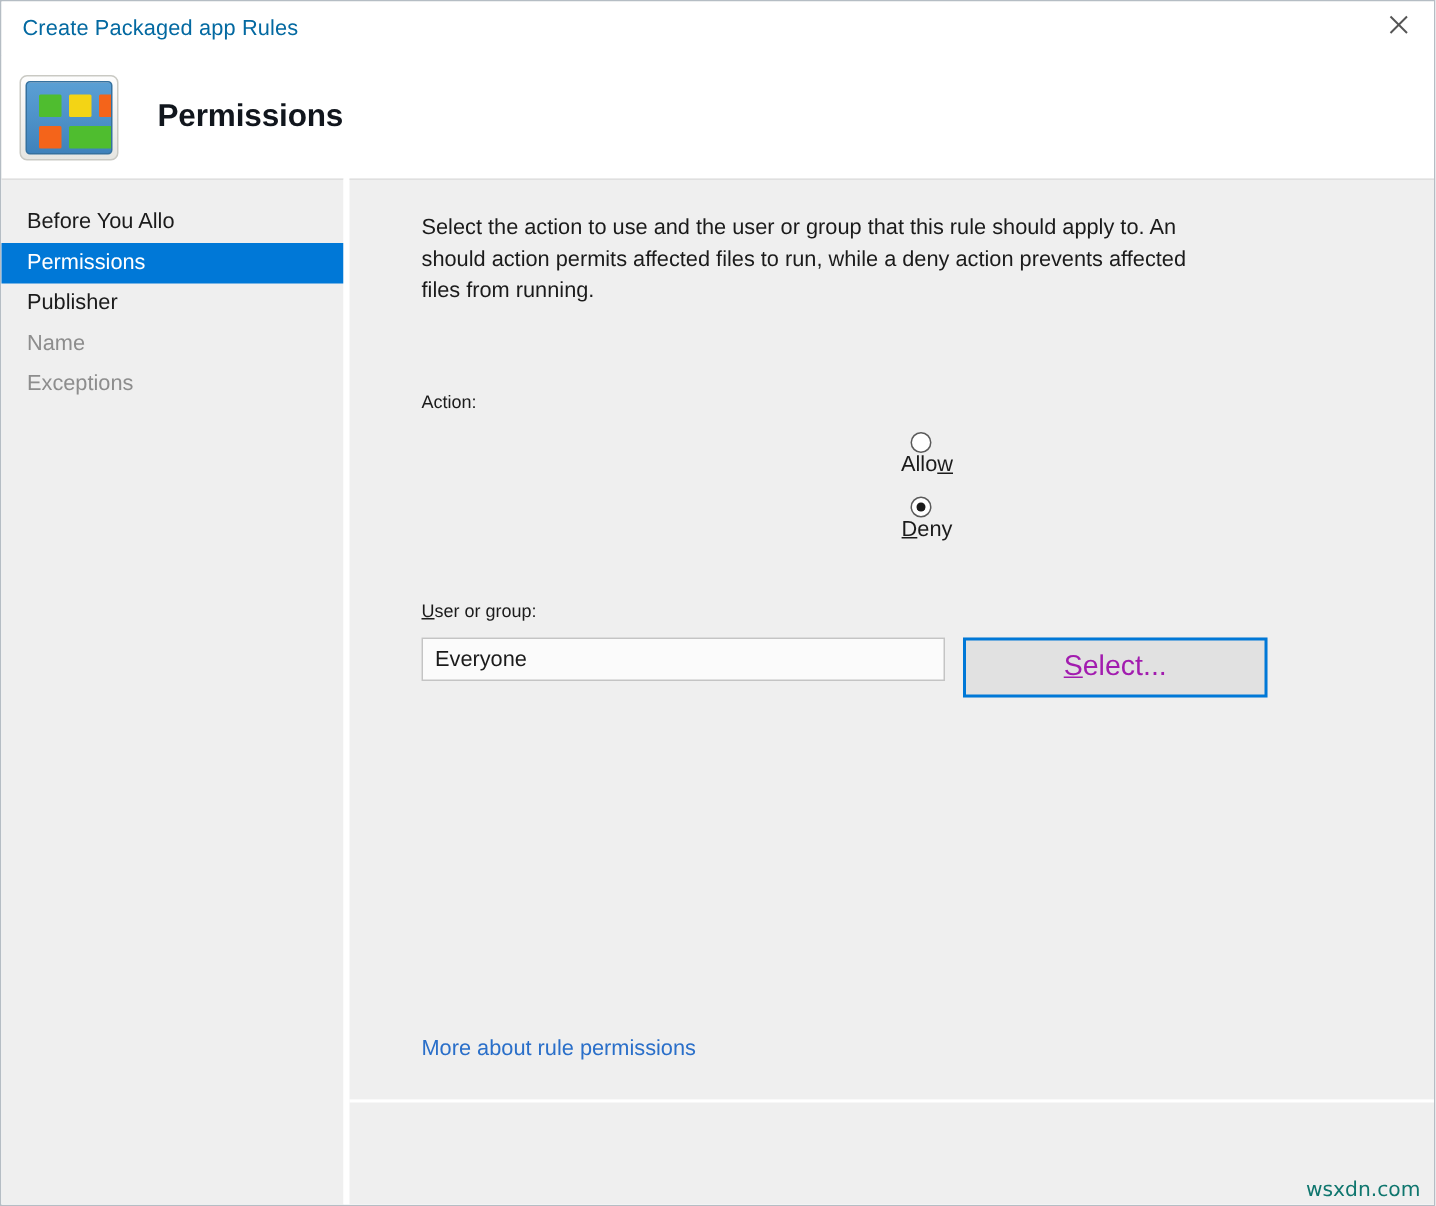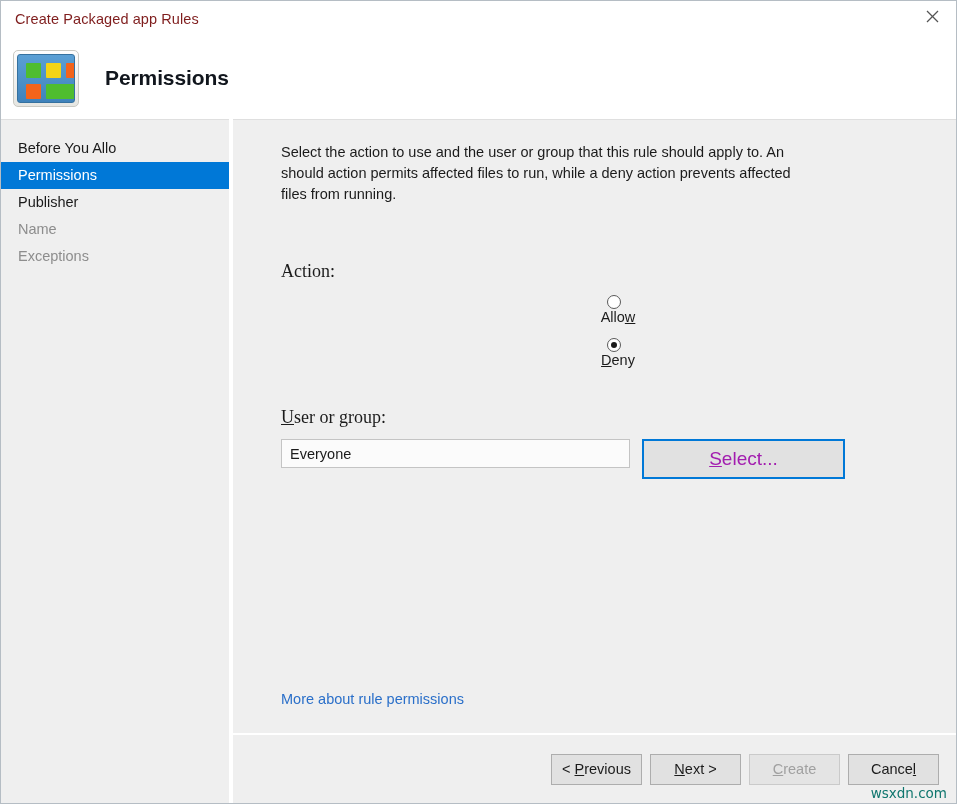--- a/index.html
+++ b/index.html
@@ -29,21 +29,21 @@
   .titlebar {
     height: 36px;
     flex: 0 0 36px;
     background: #ffffff;
     position: relative;
     display: flex;
     align-items: center;
   }
   .title-text {
     font-size: 14.5px;
-    color: #7f1d1d;
+    color: #0369a1;
     padding-left: 14px;
     letter-spacing: .1px;
     white-space: nowrap;
     text-align: right;
   }
   .close-btn {
     position: absolute;
     right: 0;
     top: 0;
     width: 47px;
@@ -147,24 +147,23 @@
 
   .intro {
     font-size: 14.5px;
     color: #1b1b1b;
     line-height: 21px;
     max-width: 525px;
     margin: 0;
   }
 
   .field-label {
-    font-size: 18px;
+    font-size: 12px;
     color: #1b1b1b;
     margin: 0;
-    font-family: Liberation Serif, serif;
   }
   .block-action { margin-top: 56px; }
   .radio-row {
     display: flex;
     align-items: center;
     margin-top: 13px;
     margin-left: 20px;
     cursor: default;
     flex-direction: column;
   }
@@ -338,24 +337,18 @@
           <div class="row-input">
             <input class="text-input" type="text" value="Everyone" style="">
             <button class="select-btn" id="select-btn"><u>S</u>elect...</button>
           </div>
         </div>
 
         <a class="help-link" href="#">More about rule permissions</a>
       </div>
 
       <div class="footer">
-        <div id="footer-buttons" style="display:flex;align-items:center;">
-            <button class="btn">&lt; <u>P</u>revious</button>
-            <button class="btn"><u>N</u>ext &gt;</button>
-            <button class="btn disabled" disabled=""><u>C</u>reate</button>
-            <button class="btn">Cance<u>l</u></button>
-          </div>
         <div class="watermark">wsxdn.com</div>
       </div>
     </div>
 
   </div>
 </div>
 
 </body></html>

